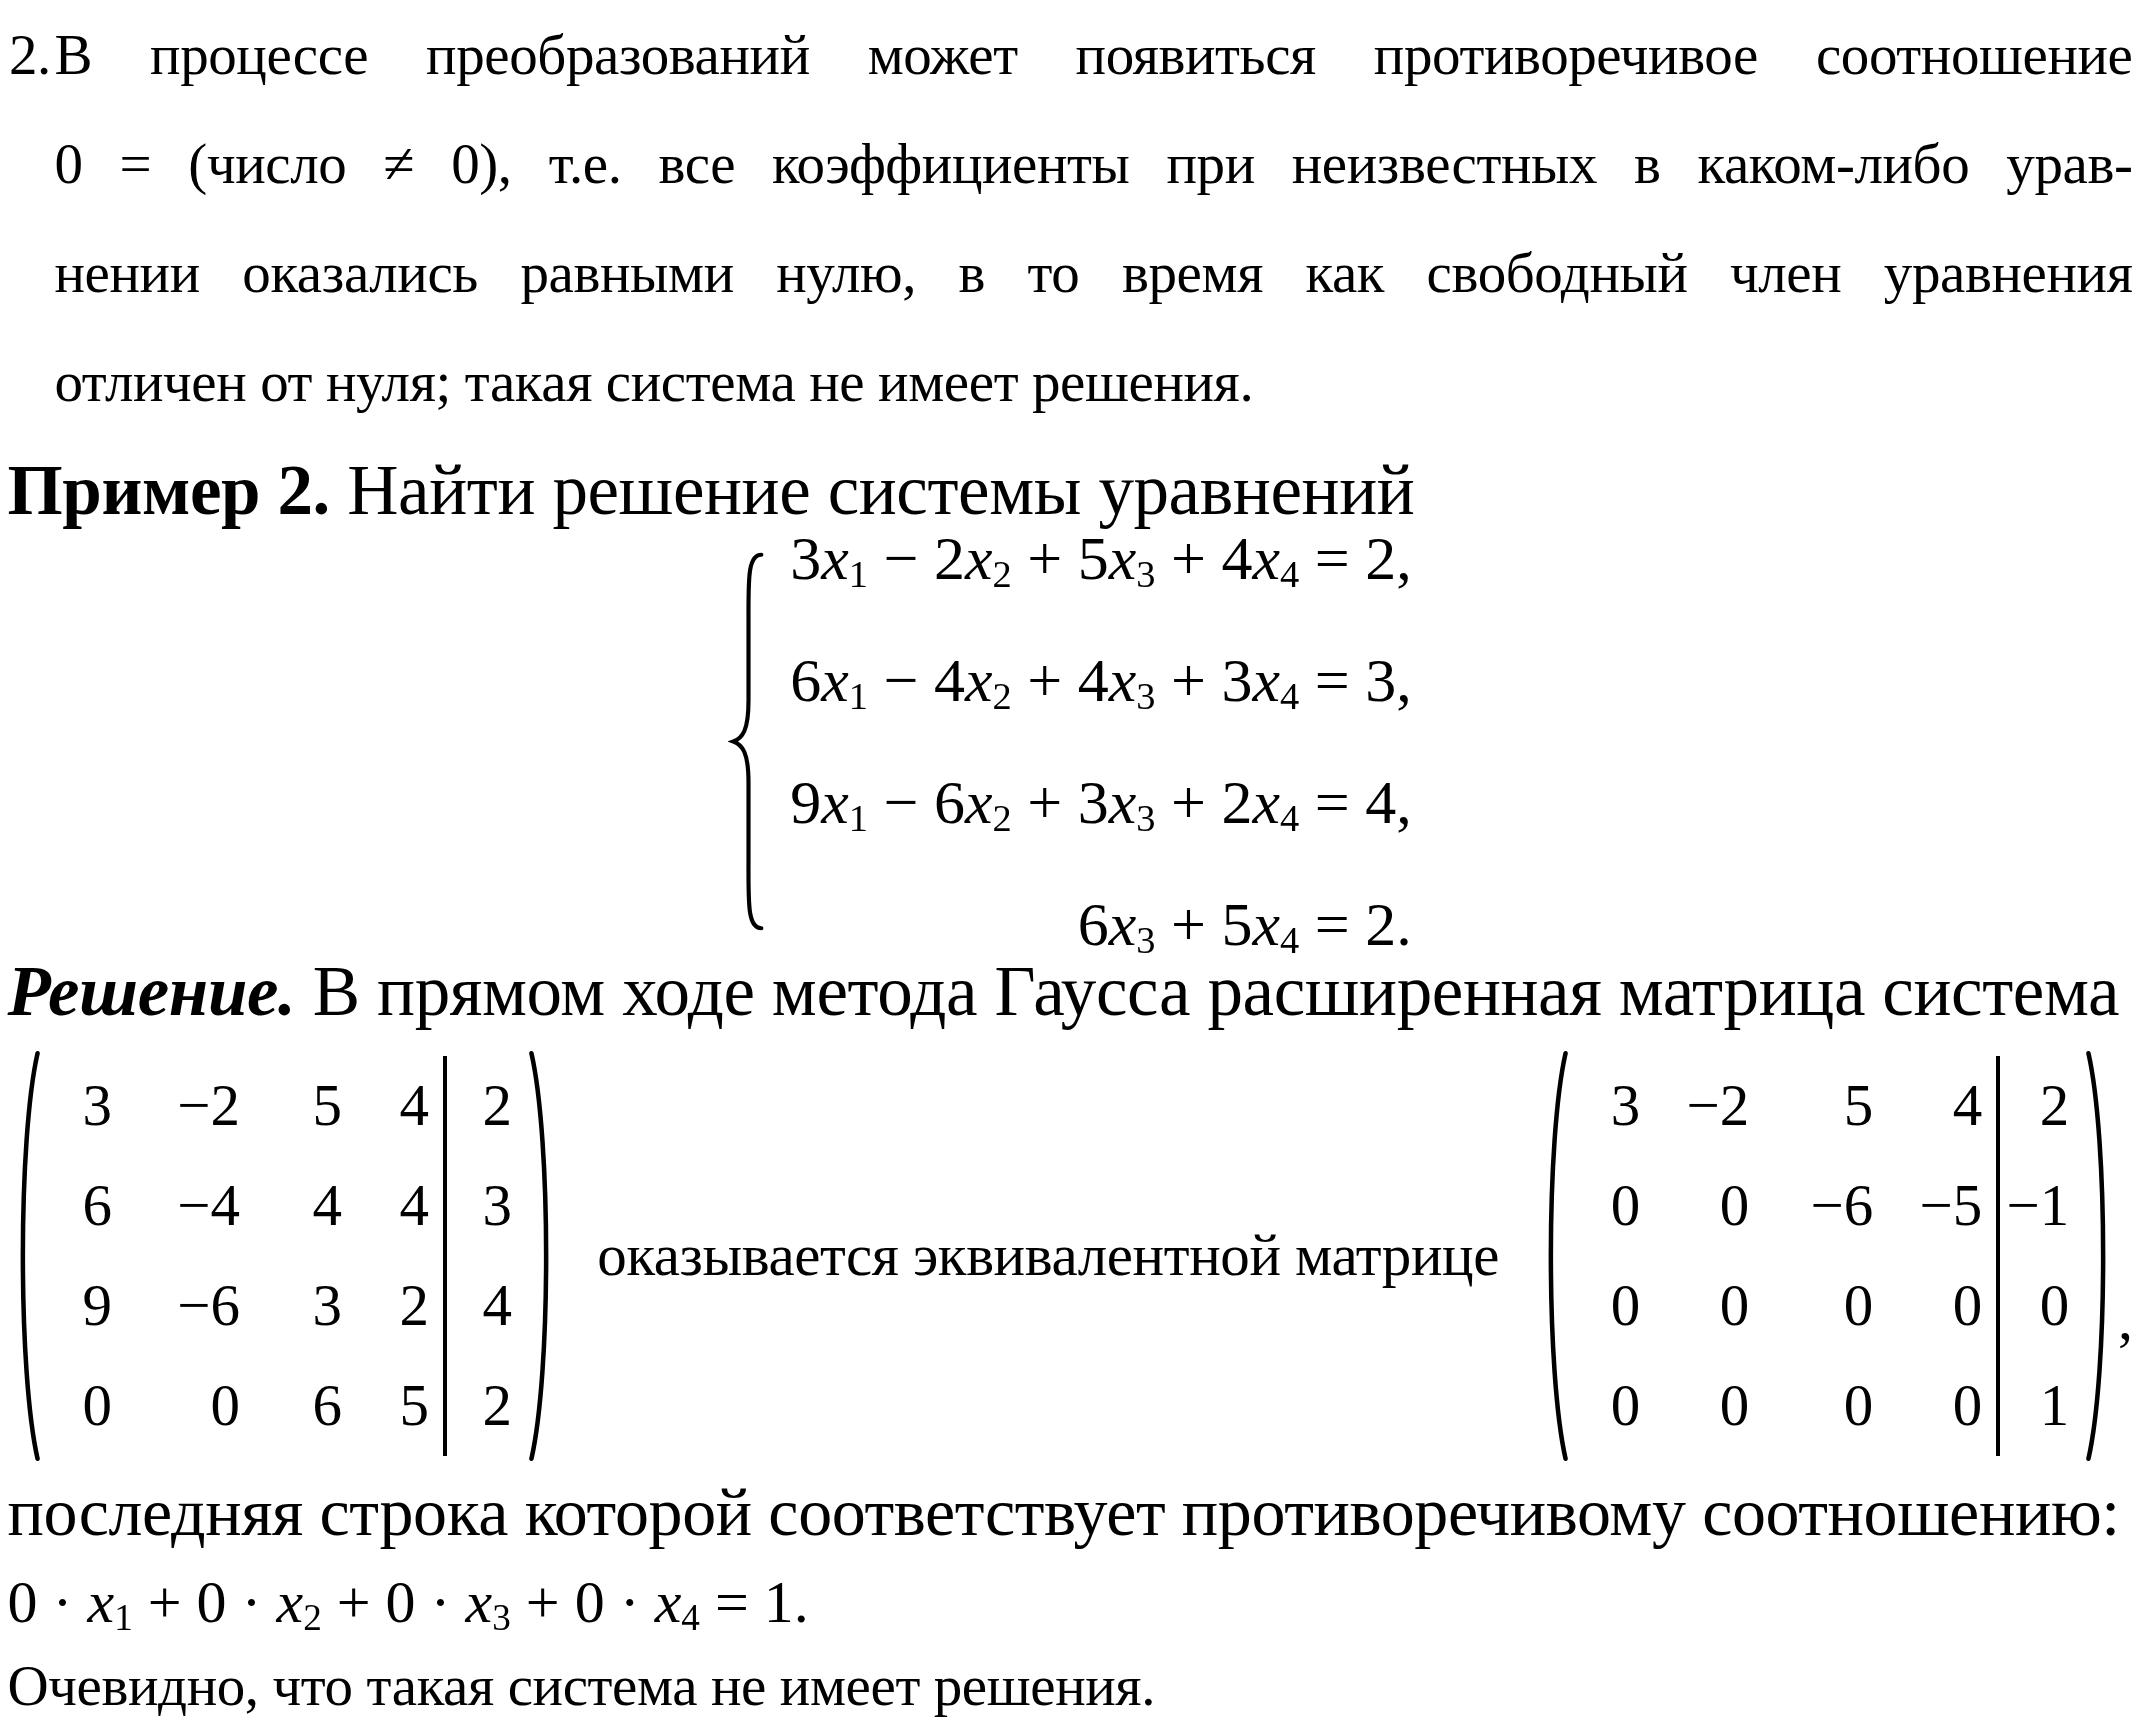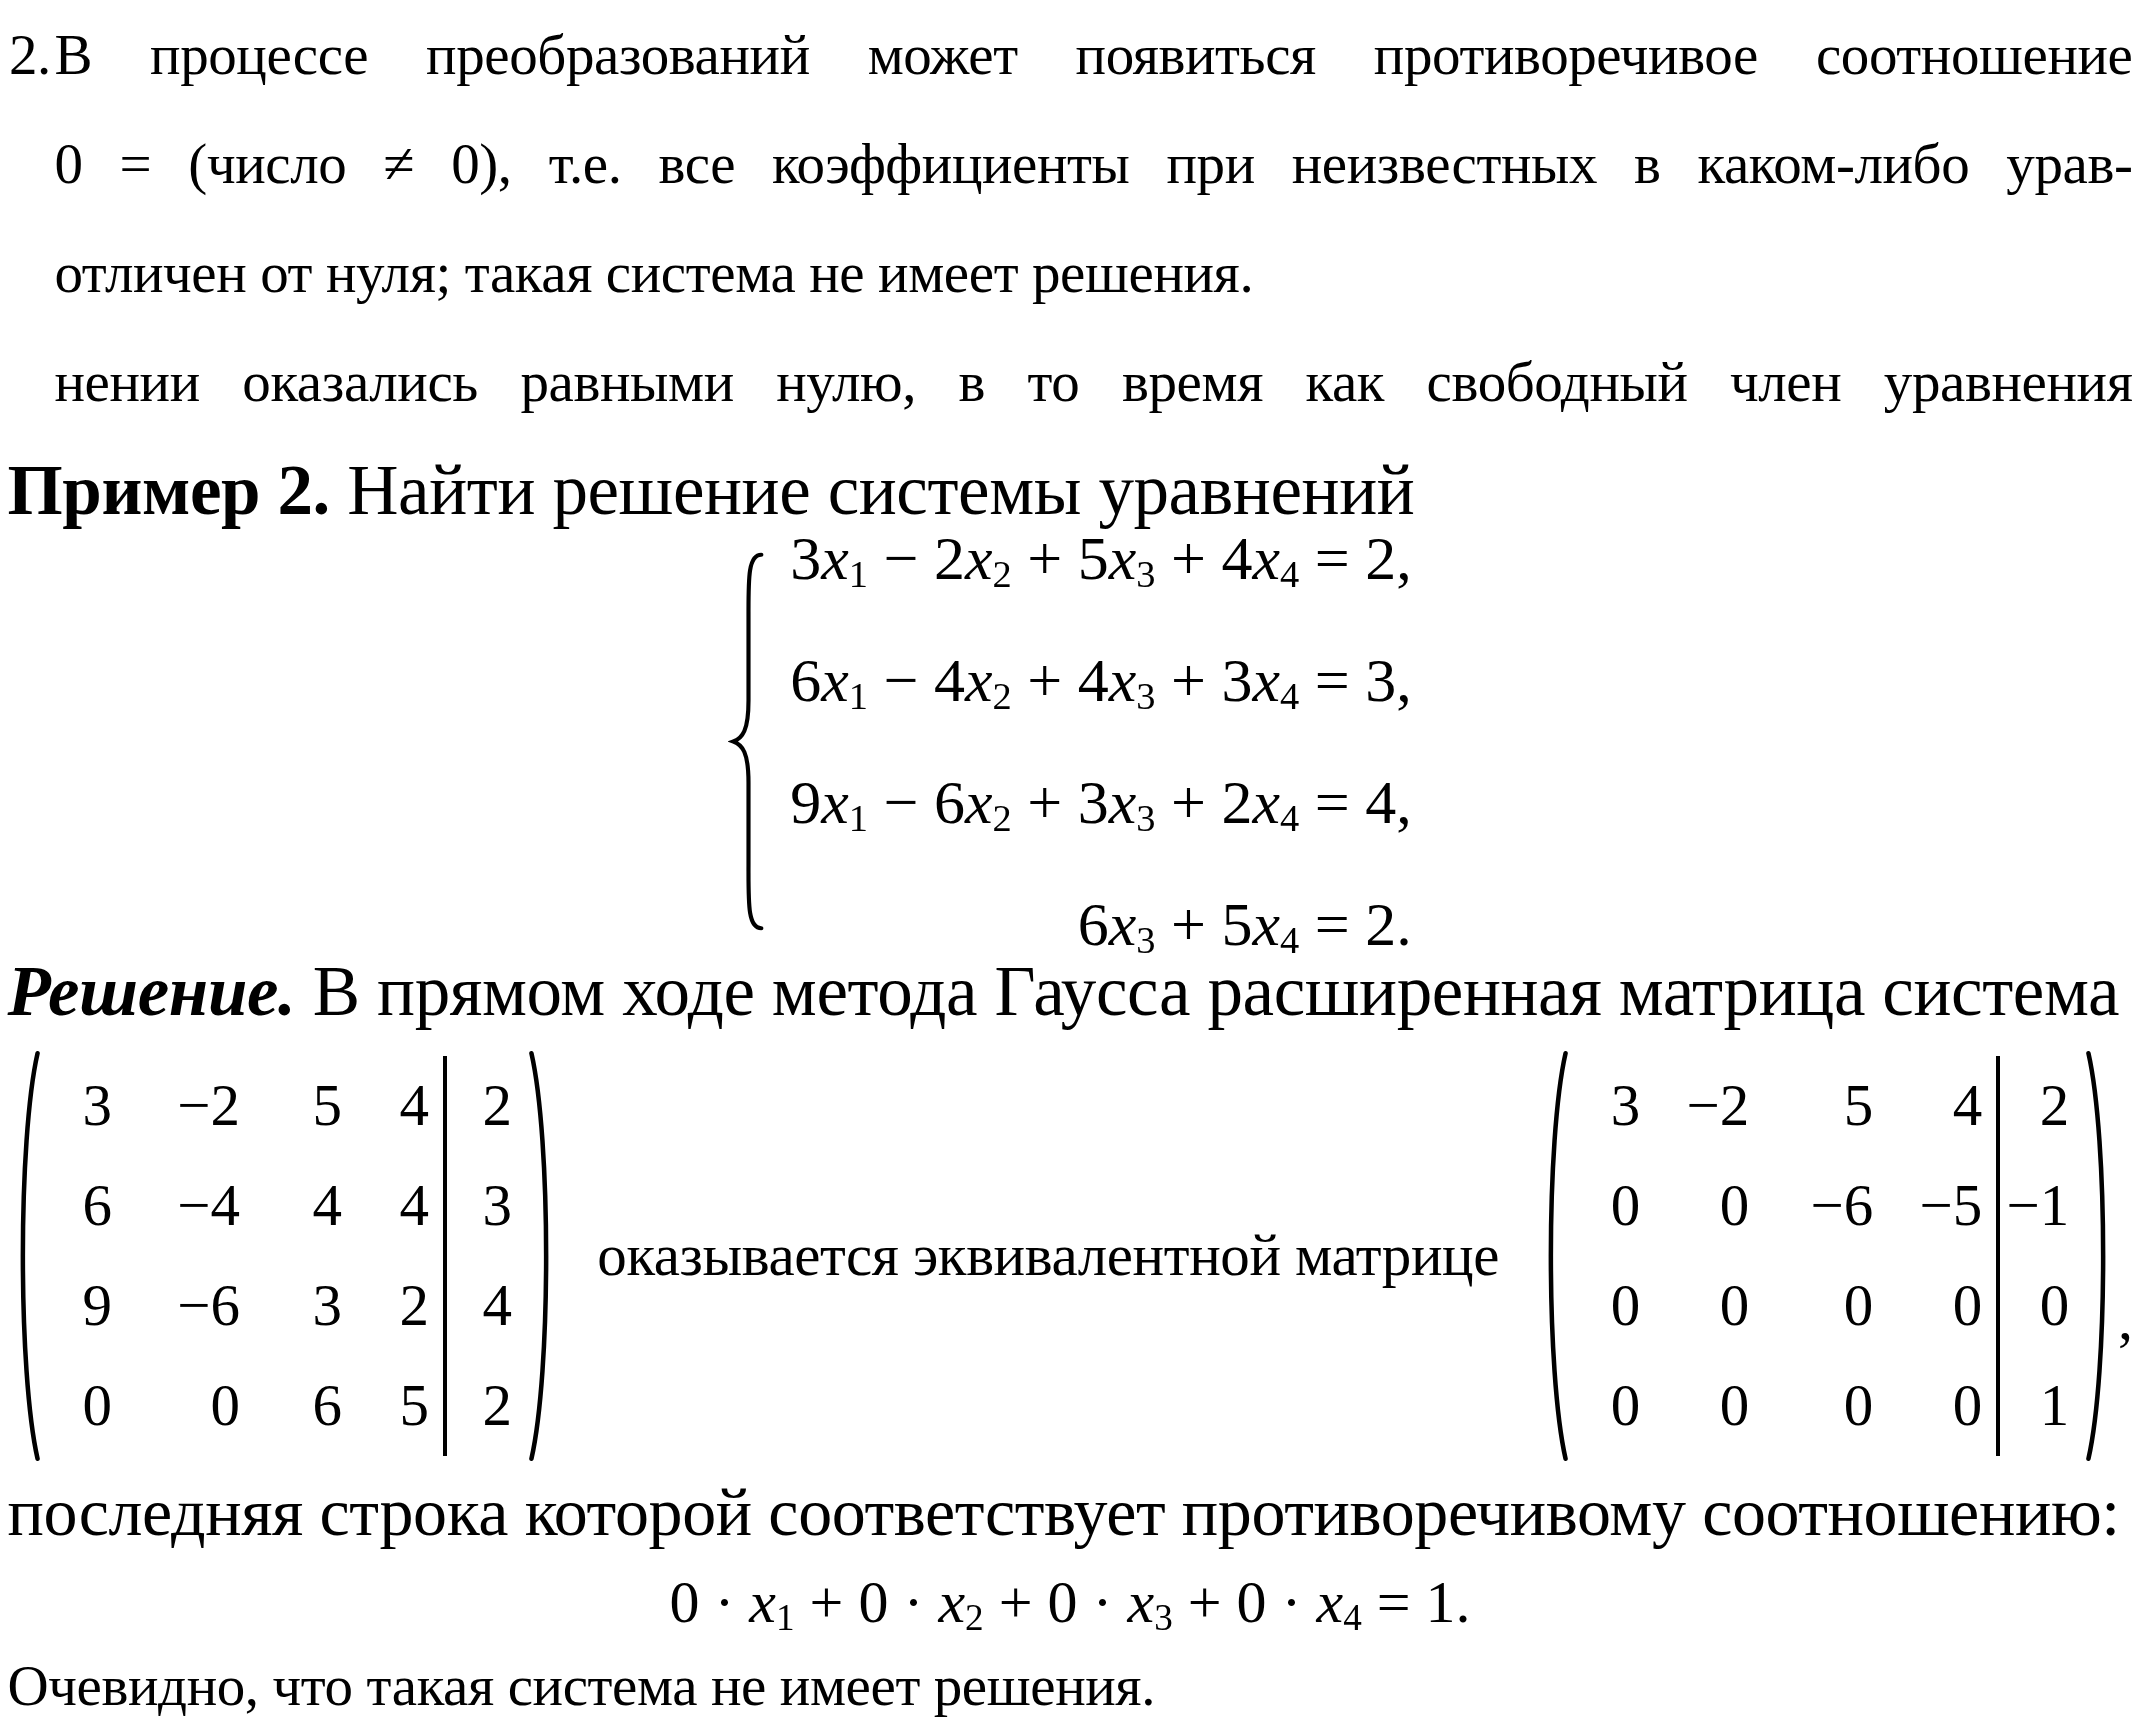--- a/index.html
+++ b/index.html
@@ -51,33 +51,33 @@
   .mcell{
     height:100px;font-size:59px;letter-spacing:0;
     display:flex;align-items:center;justify-content:flex-end;
     padding-right:13.6px;box-sizing:border-box;
   }
   .mcell.rhs{border-left:4.5px solid #000;}
   .midtext{font-size:59px;line-height:75px;white-space:nowrap;flex:0 0 auto;}
   .mcomma{font-size:60px;transform:translateY(64px);flex:0 0 auto;}
   
   .after{font-size:68px;line-height:94px;height:94px;white-space:nowrap;}
-  .ceq{font-size:60px;line-height:87px;height:87px;text-align:center;letter-spacing:0;}
+  .ceq{font-size:60px;line-height:87px;height:87px;letter-spacing:0;}
   .final{font-size:57px;line-height:79px;height:79px;white-space:nowrap;}
   svg{display:block;}
 </style>
 </head>
 <body>
 
 <div class="p1">
   <span class="pnum">2.</span>
   <div class="tline">В процессе преобразований может появиться противоречивое соотношение</div>
   <div class="tline">0 = (число ≠ 0),  т.е. все коэффициенты при неизвестных в каком-либо урав-</div>
+  <div class="tline">нении оказались равными нулю, в то время как свободный член уравнения</div>
   <div class="tline lastline">отличен от нуля; такая система не имеет решения.</div>
-  <div class="tline">нении оказались равными нулю, в то время как свободный член уравнения</div>
 </div>
 
 <div class="lead">
   <span class="b">Пример 2.</span><span> Найти решение системы уравнений</span>
 </div>
 
 <div class="system">
   <svg class="brace" width="41" height="381" viewBox="0 0 54 505">
     <path d="M44 5 C26 5 27 38 27 88 L27 198 C27 238 19 248 7 252.5 C19 257 27 267 27 307 L27 417 C27 467 26 500 44 500" fill="none" stroke="#000" stroke-width="5.5" stroke-linecap="round"></path>
   </svg>

